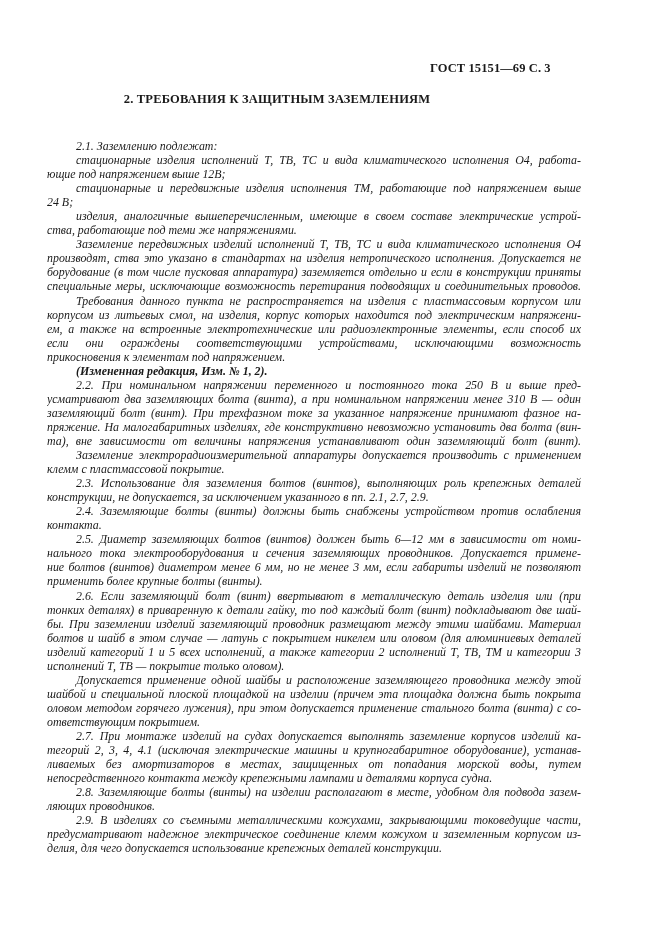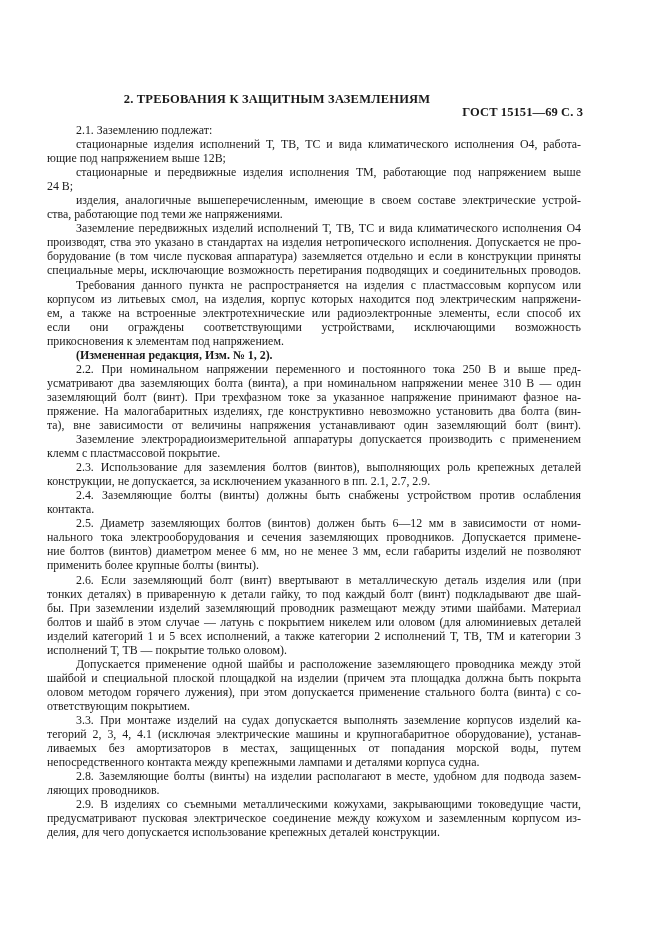--- a/index.html
+++ b/index.html
@@ -1,22 +1,22 @@
 <!DOCTYPE html>
 <html><head>
 <meta charset="utf-8">
 <style>
   html, body { margin: 0; padding: 0; background: #ffffff; }
   body { width: 661px; height: 936px; position: relative; overflow: hidden;
          font-family: "Liberation Serif", "DejaVu Serif", serif; color: #1a1a1a; }
-  .page-header { position: absolute; top: 61px; left: 430px; width: 153px; text-align: right;
-                 font-weight: bold; font-size: 12.5px; letter-spacing: 0.1px; margin-top: 44px; }
+  .page-header { position: absolute; top: 61px; left: 430px; width: 153px; text-align: left;
+                 font-weight: bold; font-size: 12.5px; letter-spacing: 0.1px; }
   .section-title { position: absolute; top: 92px; left: 0; width: 524px; text-align: center;
                    font-weight: bold; font-size: 12.5px; padding-left: 30px; box-sizing: border-box; letter-spacing: 0.2px; }
-  .body { position: absolute; top: 123px; left: 47px; width: 534px; font-size: 11.9px; }
+  .body { position: absolute; top: 139px; left: 47px; width: 534px; font-size: 11.9px; font-style: italic; }
   .ln { display: block; height: 14.05px; line-height: 14.05px; white-space: nowrap; overflow: visible; }
   .ln.j { text-align: justify; text-align-last: justify; white-space: normal; overflow: hidden; }
   .ln.in { padding-left: 29px; }
   .ln.b { font-weight: bold; }
 </style>
 </head>
 <body>
 
 <div class="page-header">ГОСТ 15151—69  С. 3</div>
 <div class="section-title">2.  ТРЕБОВАНИЯ К ЗАЩИТНЫМ ЗАЗЕМЛЕНИЯМ</div>
@@ -56,22 +56,22 @@
     <span class="ln j in">2.6.  Если заземляющий болт (винт) ввертывают в металлическую деталь изделия или (при</span>
     <span class="ln j">тонких деталях) в приваренную к детали гайку, то под каждый болт (винт) подкладывают две шай-</span>
     <span class="ln j">бы. При заземлении изделий заземляющий проводник размещают между этими шайбами. Материал</span>
     <span class="ln j">болтов и шайб в этом случае — латунь с покрытием никелем или оловом (для алюминиевых деталей</span>
     <span class="ln j">изделий категорий 1 и 5 всех исполнений, а также категории 2 исполнений Т, ТВ, ТМ и категории 3</span>
     <span class="ln">исполнений Т, ТВ — покрытие только оловом).</span>
     <span class="ln j in">Допускается применение одной шайбы и расположение заземляющего проводника между этой</span>
     <span class="ln j">шайбой и специальной плоской площадкой на изделии (причем эта площадка должна быть покрыта</span>
     <span class="ln j">оловом методом горячего лужения), при этом допускается применение стального болта (винта) с со-</span>
     <span class="ln">ответствующим покрытием.</span>
-    <span class="ln j in">3.3.  При монтаже изделий на судах допускается выполнять заземление корпусов изделий ка-</span>
+    <span class="ln j in">2.7.  При монтаже изделий на судах допускается выполнять заземление корпусов изделий ка-</span>
     <span class="ln j">тегорий 2, 3, 4, 4.1 (исключая электрические машины и крупногабаритное оборудование), устанав-</span>
     <span class="ln j">ливаемых без амортизаторов в местах, защищенных от попадания морской воды, путем</span>
     <span class="ln">непосредственного контакта между крепежными лампами и деталями корпуса судна.</span>
     <span class="ln j in">2.8.  Заземляющие болты (винты) на изделии располагают в месте, удобном для подвода зазем-</span>
     <span class="ln">ляющих проводников.</span>
     <span class="ln j in">2.9.  В изделиях со съемными металлическими кожухами, закрывающими токоведущие части,</span>
-    <span class="ln j">предусматривают пусковая электрическое соединение между кожухом и заземленным корпусом из-</span>
+    <span class="ln j">предусматривают надежное электрическое соединение клемм кожухом и заземленным корпусом из-</span>
     <span class="ln">делия, для чего допускается использование крепежных деталей конструкции.</span>
   </div>
 
 </body></html>

